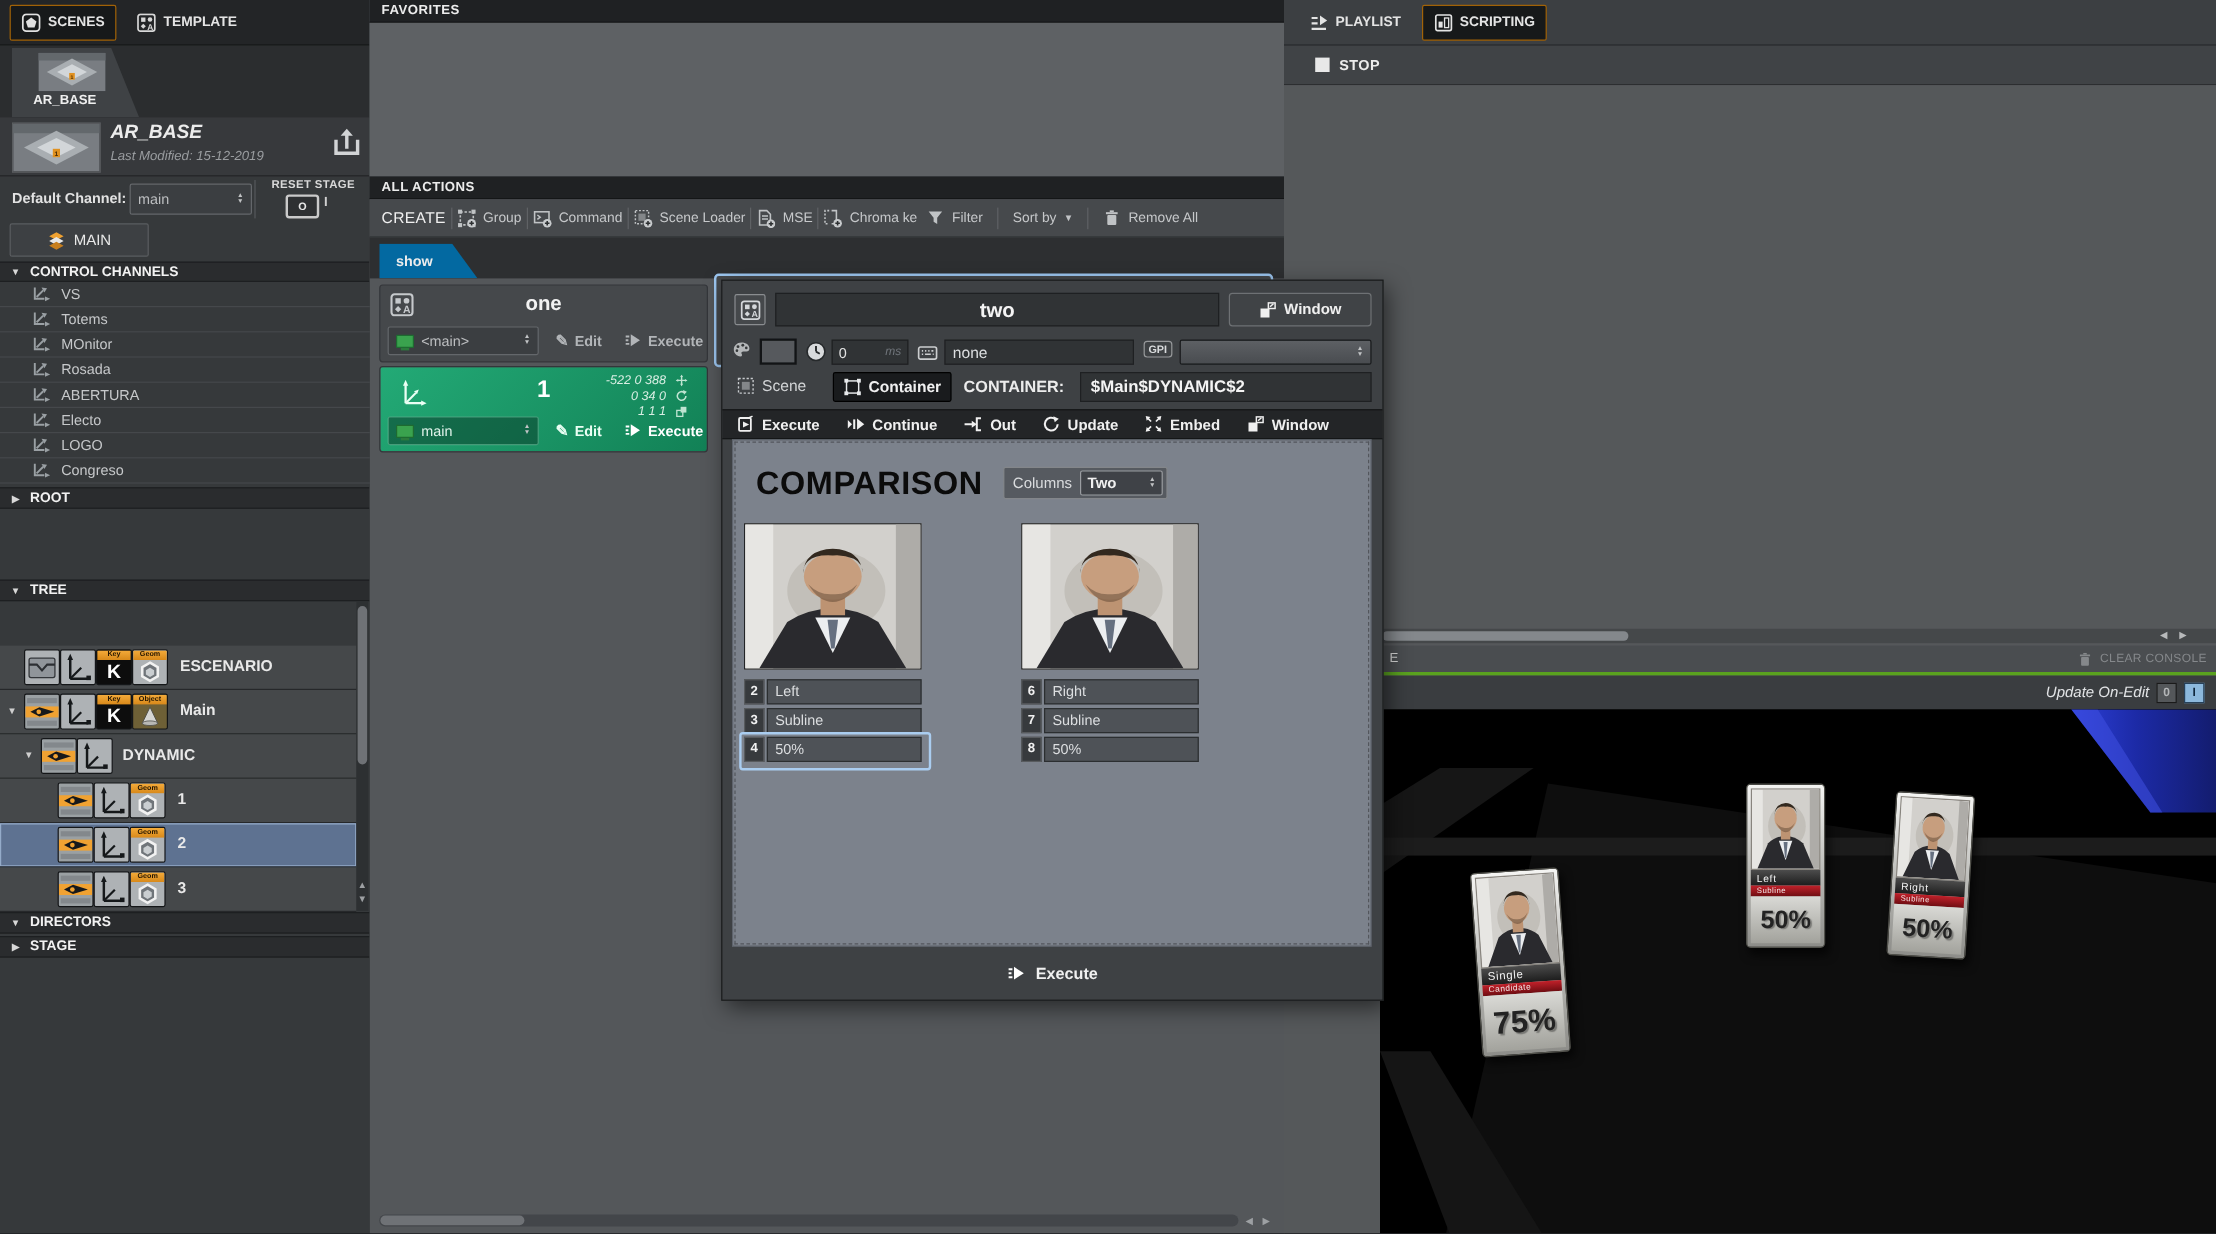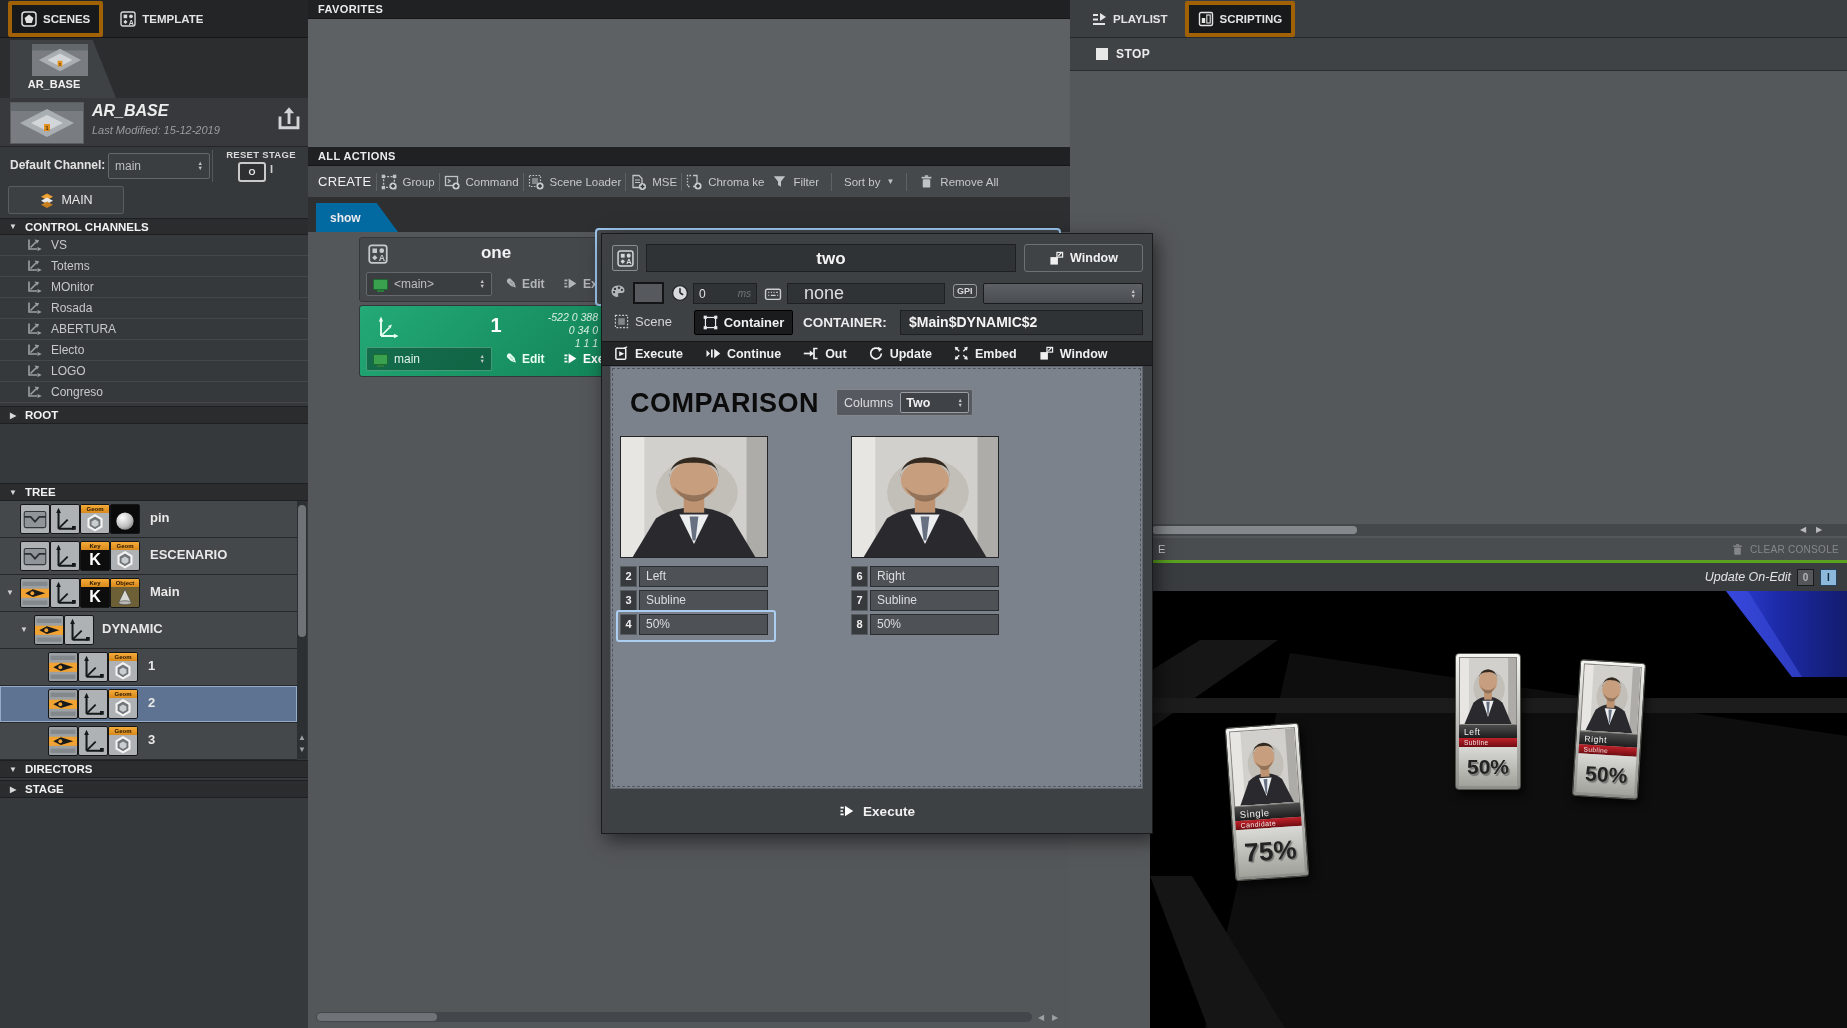--- a/index.html
+++ b/index.html
@@ -13,40 +13,40 @@
   .sech{background:#2a2c2e;color:#f2f2f2;font-weight:bold;font-size:11.5px;display:flex;align-items:center;
         gap:7px;padding-left:8px;border-top:1px solid #1d1f21;border-bottom:1px solid #1d1f21;}
   .car{font-size:8px;color:#d8d8d8;width:10px;text-align:center;}
   .ud{display:inline-flex;flex-direction:column;align-items:center;color:#c2c4c6;}
   .ud:before{content:"▲";font-size:5.5px;line-height:5px;}
   .ud:after{content:"▼";font-size:5.5px;line-height:5px;}
   
   #left{left:0;top:0;width:308px;height:1028px;background:#36393b;border-right:1px solid #141617;}
   .toptab{display:flex;align-items:center;gap:6px;font-weight:bold;font-size:11.5px;color:#e4e4e4;
           padding:0 9px;height:28px;border-radius:2px;}
-  .toptab.on{background:#17191a;border:4px solid #a16207;}
+  .toptab.on{background:#17191a;border:1px solid #a16207;}
   .artab{background:#3f4245;clip-path:polygon(0 100%,0 0,78% 0,100% 100%);}
   .chrow{left:0;width:308px;height:21px;border-bottom:1px solid #45484b;display:flex;align-items:center;
          gap:9px;padding-left:26px;font-size:12px;color:#c6c8ca;box-sizing:border-box;}
   .trow{left:0;width:297px;height:36px;border-bottom:1px solid #26282a;background:#45484a;}
   .trow.sel{background:#5e7291;box-shadow:inset 0 0 0 1px #94abc9;}
   .tic{position:absolute;top:3px;width:28px;height:28px;background:#aeb2b5;border:1px solid #141618;
        border-radius:2px;overflow:hidden;}
   .tic.dark{background:#0d0d0d;}
   .tic.gold{background:#6e6036;}
   .tic.blk{background:#0a0a0a;}
   .bdg{position:absolute;top:0;left:0;right:0;height:8px;background:linear-gradient(180deg,#f4ab3a,#d8891a);
        color:#241500;font:bold 6px/8px "Liberation Sans",sans-serif;text-align:center;font-style:normal;}
   .tlabel{position:absolute;top:9px;font-size:13px;font-weight:bold;color:#e8e8e8;}
   .tcaret{position:absolute;top:13px;font-size:8px;color:#cfcfcf;}
   
   #mid{left:308px;top:0;width:762px;height:1028px;background:#54575a;border-right:1px solid #141617;}
   .tool{display:flex;align-items:center;gap:6px;font-size:11.5px;color:#c6c8ca;white-space:nowrap;}
   .vsep{width:1px;height:18px;background:#5f6265;margin:0 4px;}
-  .acard{position:absolute;width:272px;border-radius:3px;border:1px solid #34363a;overflow:hidden;margin-left:43px;}
+  .acard{position:absolute;width:272px;border-radius:3px;border:1px solid #34363a;overflow:hidden;}
   .cardbtn{display:flex;align-items:center;gap:5px;font-size:12px;color:#b2b5b8;font-weight:bold;}
   .drop{display:flex;align-items:center;gap:6px;background:#3b3e41;border:1px solid #64676b;border-radius:2px;
         height:22px;padding:0 6px;font-size:12px;color:#bcbec0;}
   .mon{width:13px;height:9px;border:1px solid #1e6b31;background:#3aa24e;border-radius:1px;position:relative;flex:none;}
   .mon:after{content:"";position:absolute;left:3px;right:3px;bottom:-3px;height:2px;background:#2c7a3c;}
   .gval{position:absolute;right:34px;font-style:italic;font-size:10.5px;color:#d9efe4;text-align:right;}
   .gico{position:absolute;right:16px;color:#bfe4d2;}
   
   #dlg{left:601px;top:233px;width:550px;height:599px;background:#3e4144;border:1px solid #191b1c;
        box-shadow:4px 6px 18px rgba(0,0,0,.55);z-index:60;}
@@ -381,44 +381,20 @@
   <div class="abs sech" style="left:0;top:406px;width:308px;height:18px;box-sizing:border-box;">
     <span class="car">▶</span>
     <span>ROOT</span>
   </div>
 
   <div class="abs sech" style="left:0;top:483px;width:308px;height:18px;box-sizing:border-box;">
     <span class="car">▼</span>
     <span>TREE</span>
   </div>
 
-  <div class="abs trow" style="top:501px">
-    <span class="tic" style="left:20px">
-          <svg width="28" height="28" viewBox="0 0 26 26">
-            <use href="#i-tray"></use>
-          </svg>
-        </span>
-    <span class="tic" style="left:50px">
-          <svg width="28" height="28" viewBox="0 0 26 26">
-            <use href="#i-axis"></use>
-          </svg>
-        </span>
-    <span class="tic" style="left:80px">
-          <svg width="28" height="28" viewBox="0 0 26 26">
-            <use href="#i-hex"></use>
-          </svg>
-          <i class="bdg">Geom</i>
-        </span>
-    <span class="tic blk" style="left:110px">
-          <svg width="28" height="28" viewBox="0 0 26 26">
-            <use href="#i-sphere"></use>
-          </svg>
-        </span>
-    <span class="tlabel" style="left:150px">pin</span>
-  </div>
   <div class="abs trow" style="top:538px">
     <span class="tic" style="left:20px">
           <svg width="28" height="28" viewBox="0 0 26 26">
             <use href="#i-tray"></use>
           </svg>
         </span>
     <span class="tic" style="left:50px">
           <svg width="28" height="28" viewBox="0 0 26 26">
             <use href="#i-axis"></use>
           </svg>
@@ -732,21 +708,21 @@
   <svg class="abs" style="left:69px;top:50px;" width="18" height="18" viewBox="0 0 16 16">
         <use href="#i-clk"></use>
       </svg>
   <div class="abs infield" style="left:91px;top:49px;width:64px;height:21px;display:flex;align-items:center;justify-content:space-between;padding:0 5px;">
     <span style="font-size:12px;color:#e2e2e2;">0</span>
     <span style="font:italic 10px 'Liberation Sans',sans-serif;color:#70757b;">ms</span>
   </div>
   <svg class="abs" style="left:161px;top:52px;color:#ccced0" width="20" height="16" viewBox="0 0 16 15">
         <use href="#i-kbd"></use>
       </svg>
-  <div class="abs infield" style="left:185px;top:49px;width:158px;height:21px;font-size:18px;color:#dcdee0;line-height:19px;padding-left:16px;">none</div>
+  <div class="abs infield" style="left:185px;top:49px;width:158px;height:21px;font-size:13px;color:#dcdee0;line-height:19px;padding-left:6px;">none</div>
   <div class="abs" style="left:351px;top:50px;border:1.5px solid #97999b;border-radius:3px;padding:1px 3px;font:bold 9px 'Liberation Sans',sans-serif;color:#d8dadc;">GPI</div>
   <div class="abs" style="left:381px;top:49px;width:160px;height:21px;background:linear-gradient(180deg,#5d6064,#494c50);border:1px solid #191b1d;border-radius:2px;box-sizing:border-box;display:flex;align-items:center;justify-content:flex-end;padding-right:6px;">
     <span class="ud"></span>
   </div>
 
   <div class="abs dbtn" style="left:12px;top:80px;font-weight:normal;color:#d2d4d6;font-size:13px;">
     <svg width="15" height="15" viewBox="0 0 16 16" style="color:#c8cbce">
           <use href="#i-boxscene"></use>
         </svg>
     <span>Scene</span>

